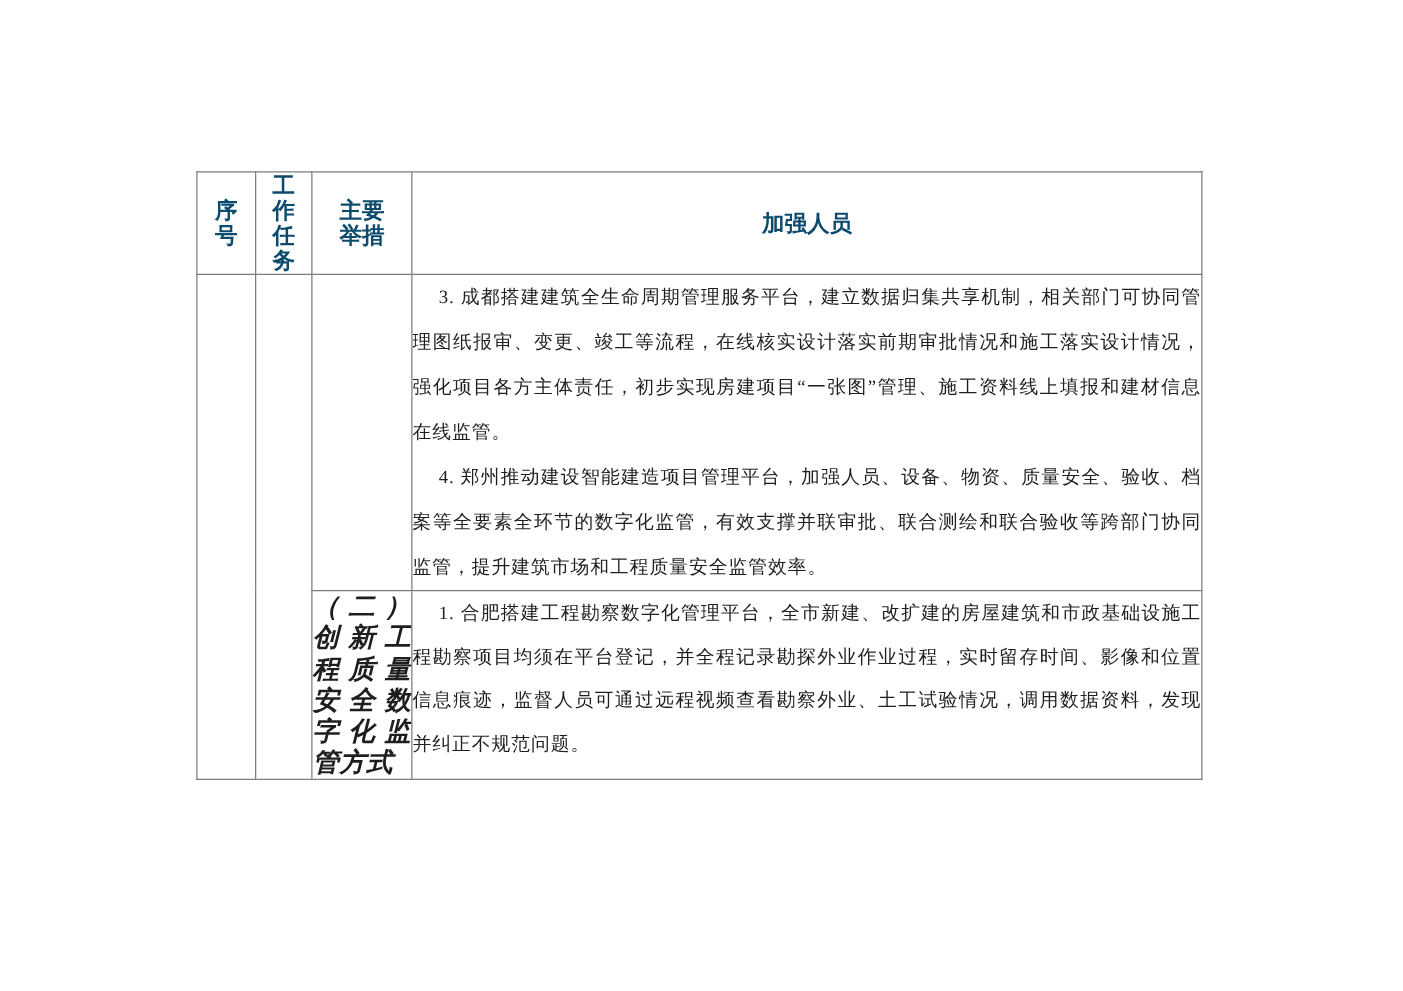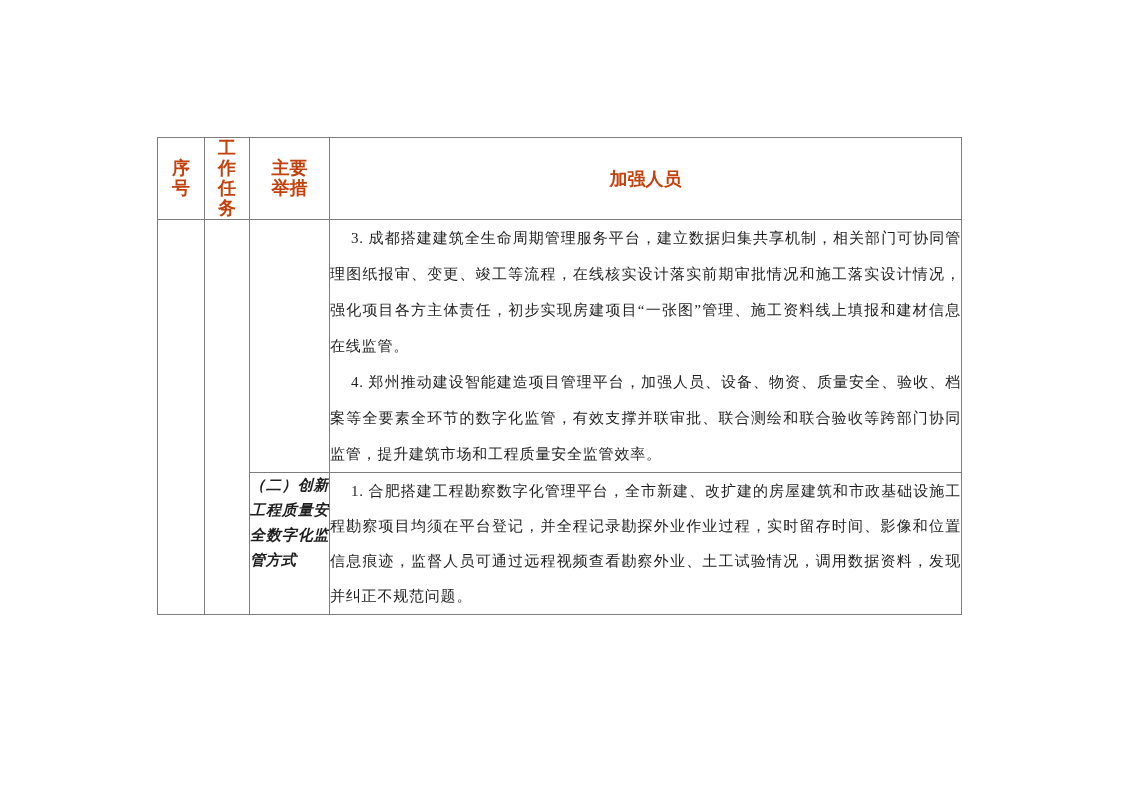--- a/index.html
+++ b/index.html
@@ -32,21 +32,21 @@
     overflow: hidden;
   }
   
   tr.header-row { height: 72px; }
   tr.header-row th {
     vertical-align: middle;
     text-align: center;
     font-family: "Liberation Sans", "DejaVu Sans", sans-serif;
     font-weight: 700;
     font-size: 18px;
-    color: #c2410c;
+    color: #0c4a6e;
   }
   .hdr-wrap-1 {
     display: inline-block;
     width: 1.15em;
     line-height: 1.12;
     text-align: center;
     word-break: break-all;
   }
   .hdr-wrap-2 {
     display: inline-block;
@@ -73,21 +73,21 @@
     word-break: break-all;
     color: #1e1e1e;
   }
   tr.body-row-2 td.cell-experience { padding-top: 1px; }
   tr.body-row-2 td.cell-experience p { line-height: 35px; }
 
   td.cell-measure {
     padding: 10px 5px 0 5px;
   }
   .measure-text {
-    font-size: 15px;
+    font-size: 21px;
     font-weight: 700;
     font-style: italic;
     line-height: 25px;
     letter-spacing: 0.5px;
     text-align: justify;
     text-justify: inter-ideograph;
     word-break: break-all;
     color: #1e1e1e;
   }
 </style>

